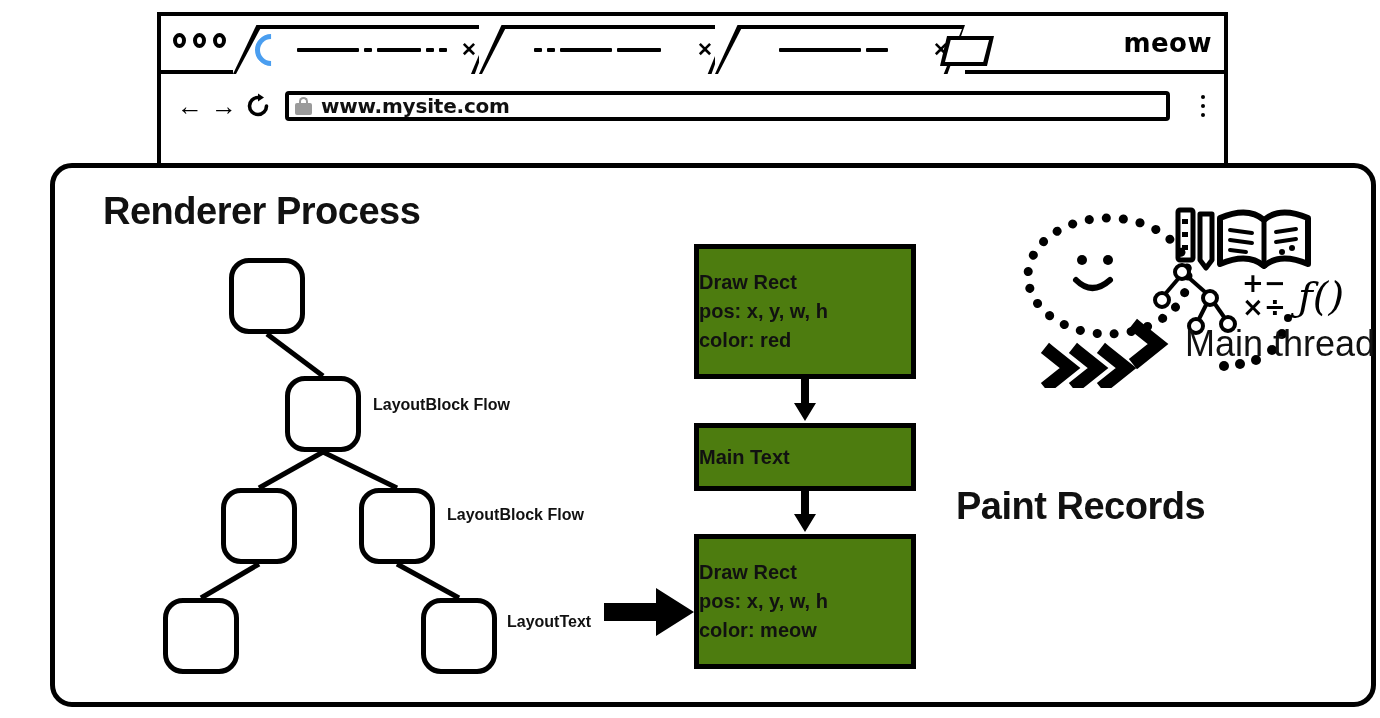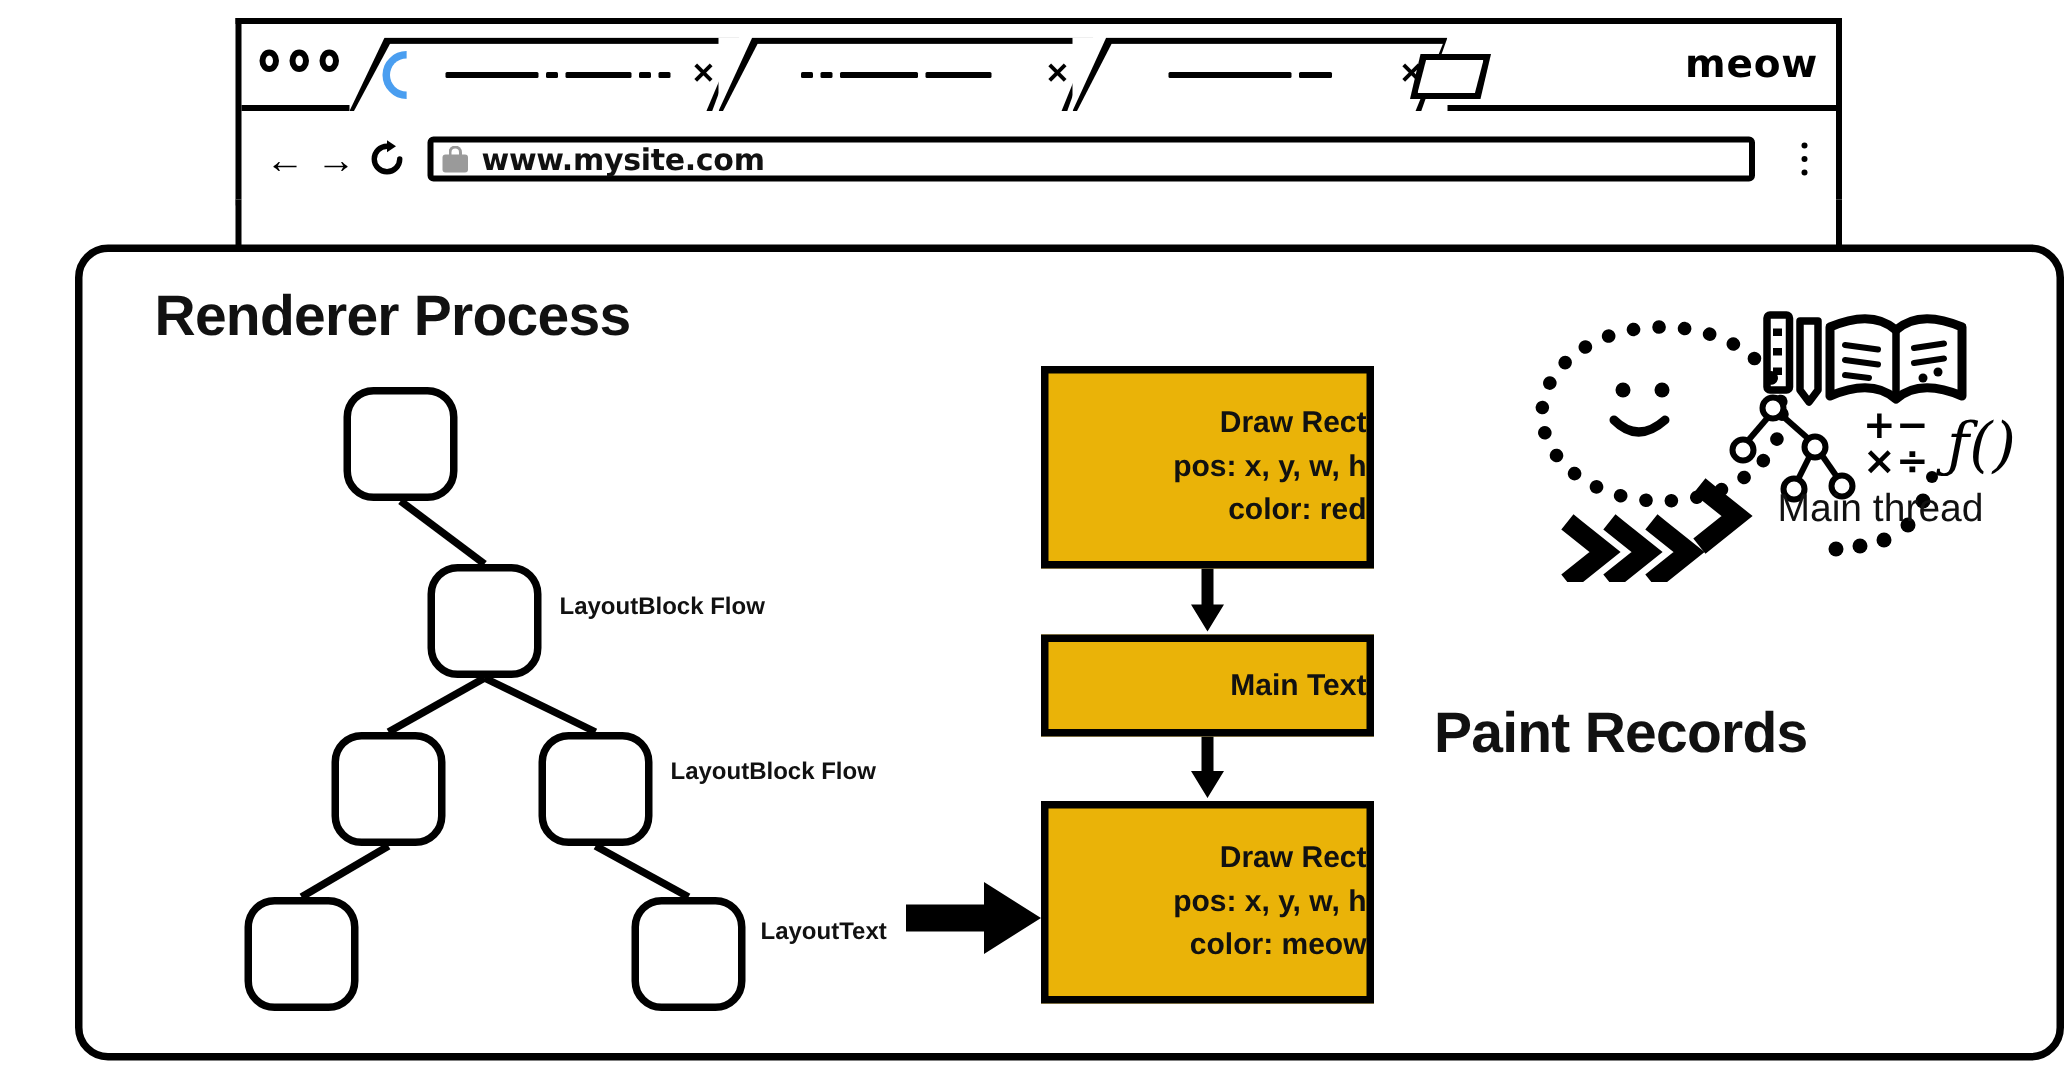--- a/index.html
+++ b/index.html
@@ -259,25 +259,25 @@
     position: absolute;
     left: 549px; top: 418px;
     width: 92px; height: 52px;
   }
 
   
   .paint-box {
     position: absolute;
     border: 5px solid #000;
     box-sizing: border-box;
-    background: #eab308;
+    background: #4d7c0f;
     display: flex;
     flex-direction: column;
     justify-content: center;
-    align-items: flex-end;
+    align-items: flex-start;
   }
   .paint-line {
     font-size: 20px;
     font-weight: bold;
     color: #111;
     line-height: 1.45;
     white-space: nowrap;
   }
   #paint-box-1 { left: 639px; top: 76px;  width: 222px; height: 135px; }
   #paint-box-2 { left: 639px; top: 255px; width: 222px; height: 68px;  }
@@ -285,37 +285,37 @@
   .paint-arrow {
     position: absolute;
     left: 739px;
     width: 22px;
   }
   #paint-arrow-1 { top: 211px; height: 44px; }
   #paint-arrow-2 { top: 323px; height: 43px; }
 
   #paint-records-title {
     position: absolute;
-    left: 901px; top: 300px;
+    left: 901px; top: 317px;
     font-size: 38px;
     font-weight: bold;
     letter-spacing: -0.5px;
     color: #111;
   }
 
   
   #main-thread-illo {
     position: absolute;
     left: 965px; top: 20px;
     width: 340px; height: 200px;
   }
   #main-thread-label {
     position: absolute;
     left: 1130px; top: 155px;
-    font-size: 26px;
+    font-size: 36px;
     font-weight: 500;
     color: #111;
     white-space: nowrap;
   }
 </style>
 </head>
 <body>
 
 <div id="browser-window">
 

